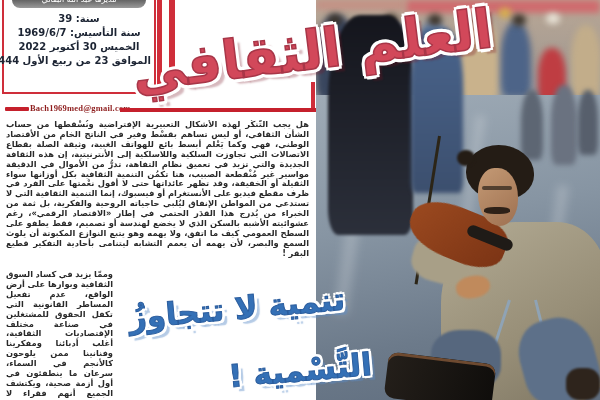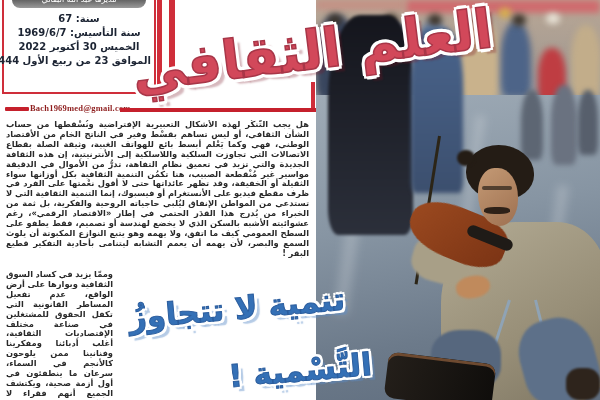--- a/index.html
+++ b/index.html
@@ -162,21 +162,21 @@
   </div>
 
   <div class="abs masthead-title">العلم الثقافي</div>
   <div class="abs bar bar1"></div>
   <div class="abs bar bar2"></div>
   <div class="abs bar bar3"></div>
 
   <div class="abs info-box">
     <div class="director-pill">مديرها عبد الله البقالي</div>
     <div class="info-lines">
-      <div class="info-line">سنة: 67</div>
+      <div class="info-line">سنة: 39</div>
       <div class="info-line">سنة التأسيس: 1969/6/7</div>
       <div class="info-line">الخميس 30 أكتوبر 2022</div>
       <div class="info-line">الموافق 23 من ربيع الأول 1444</div>
     </div>
   </div>
 
   <div class="abs email-row">
     <div class="email-dash"></div>
     <span class="email-text">Bach1969med@gmail.com</span>
     <div class="email-line"></div>

